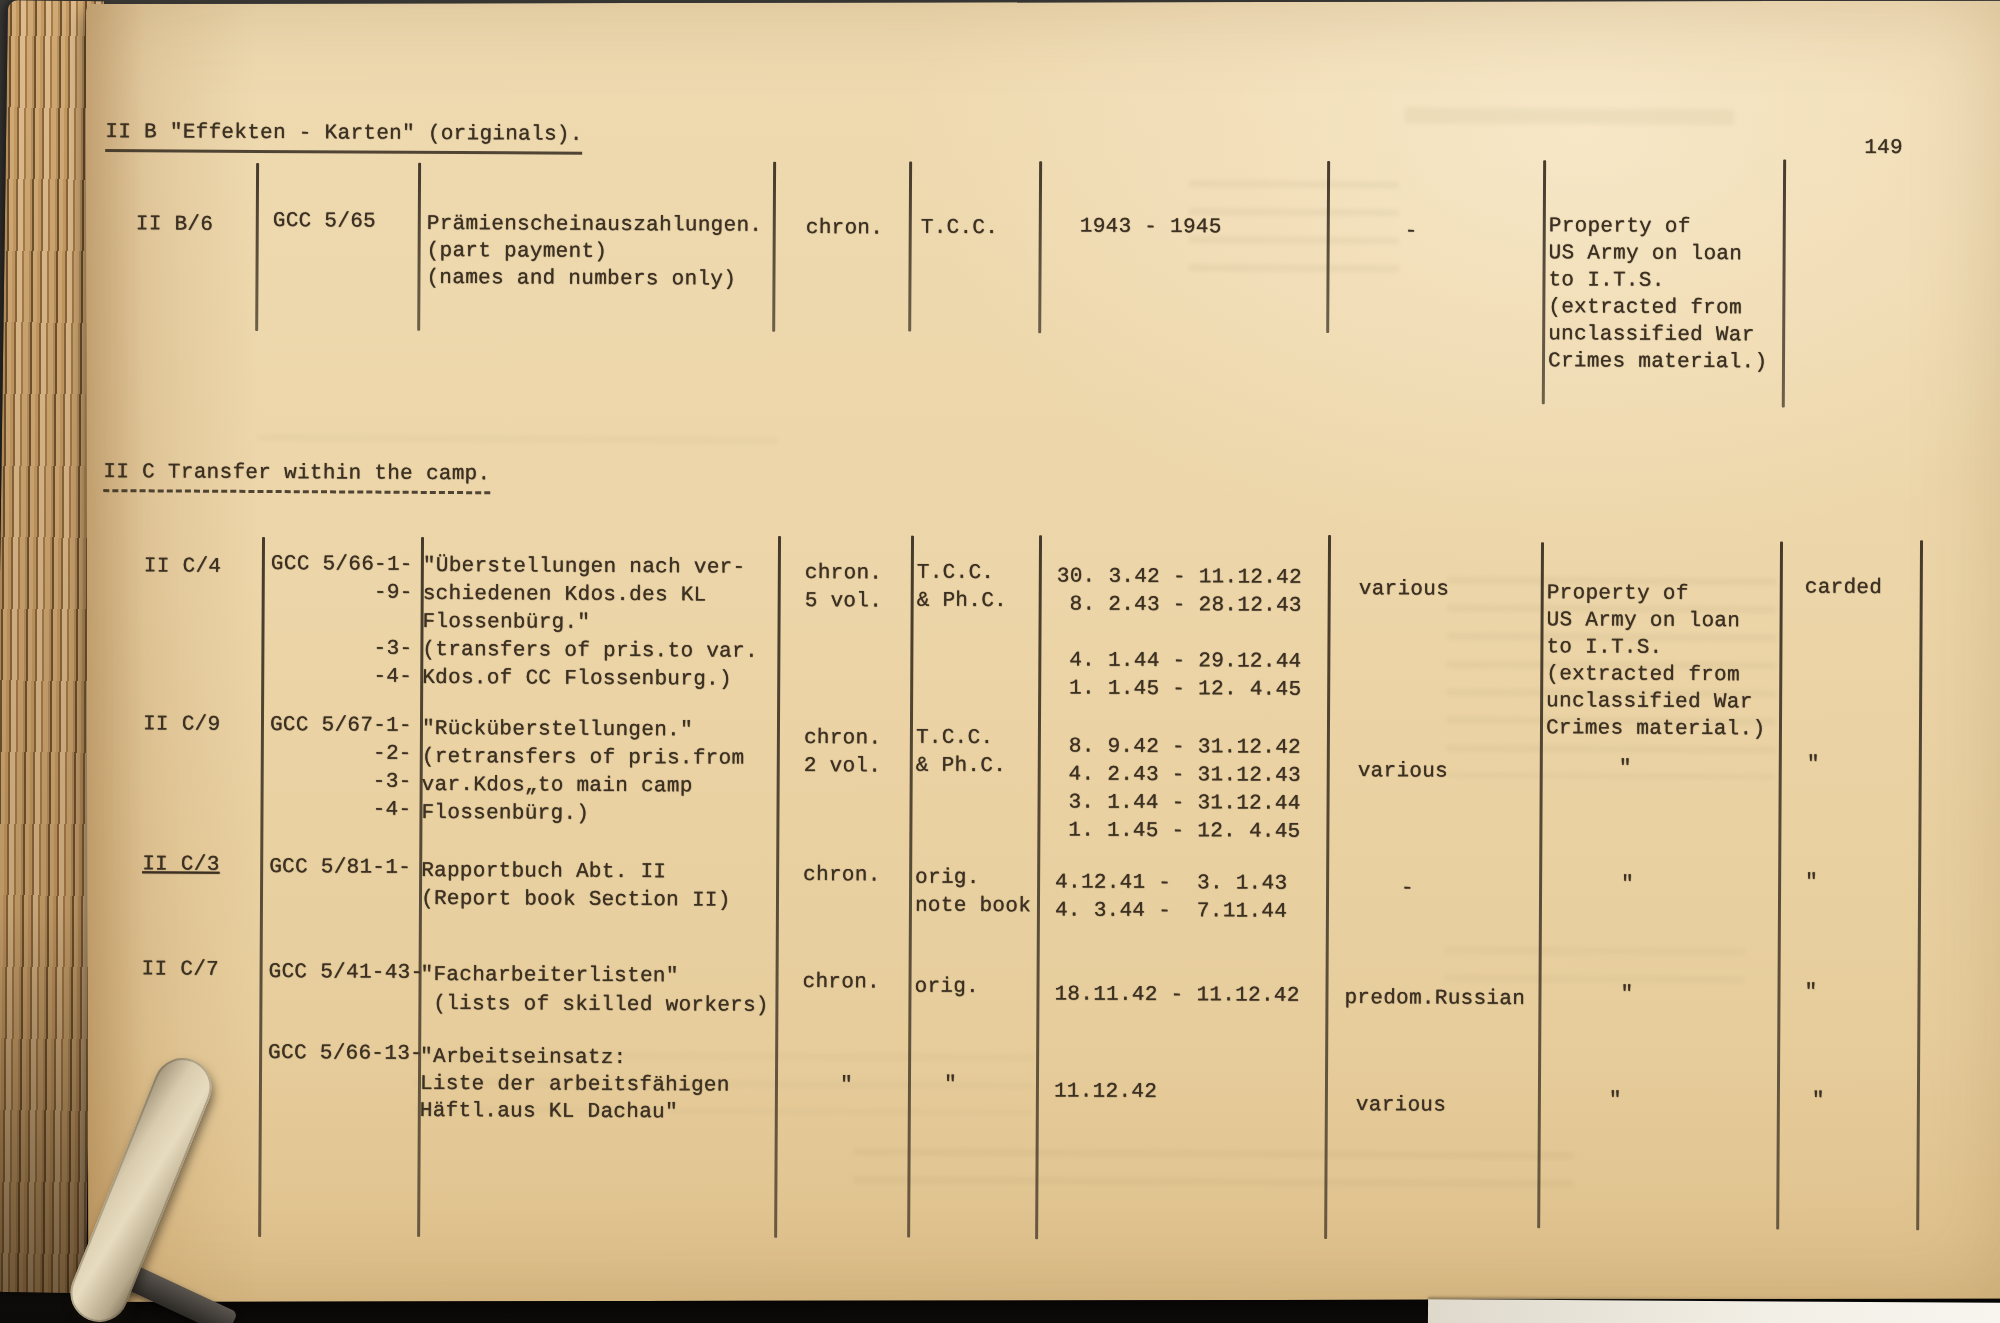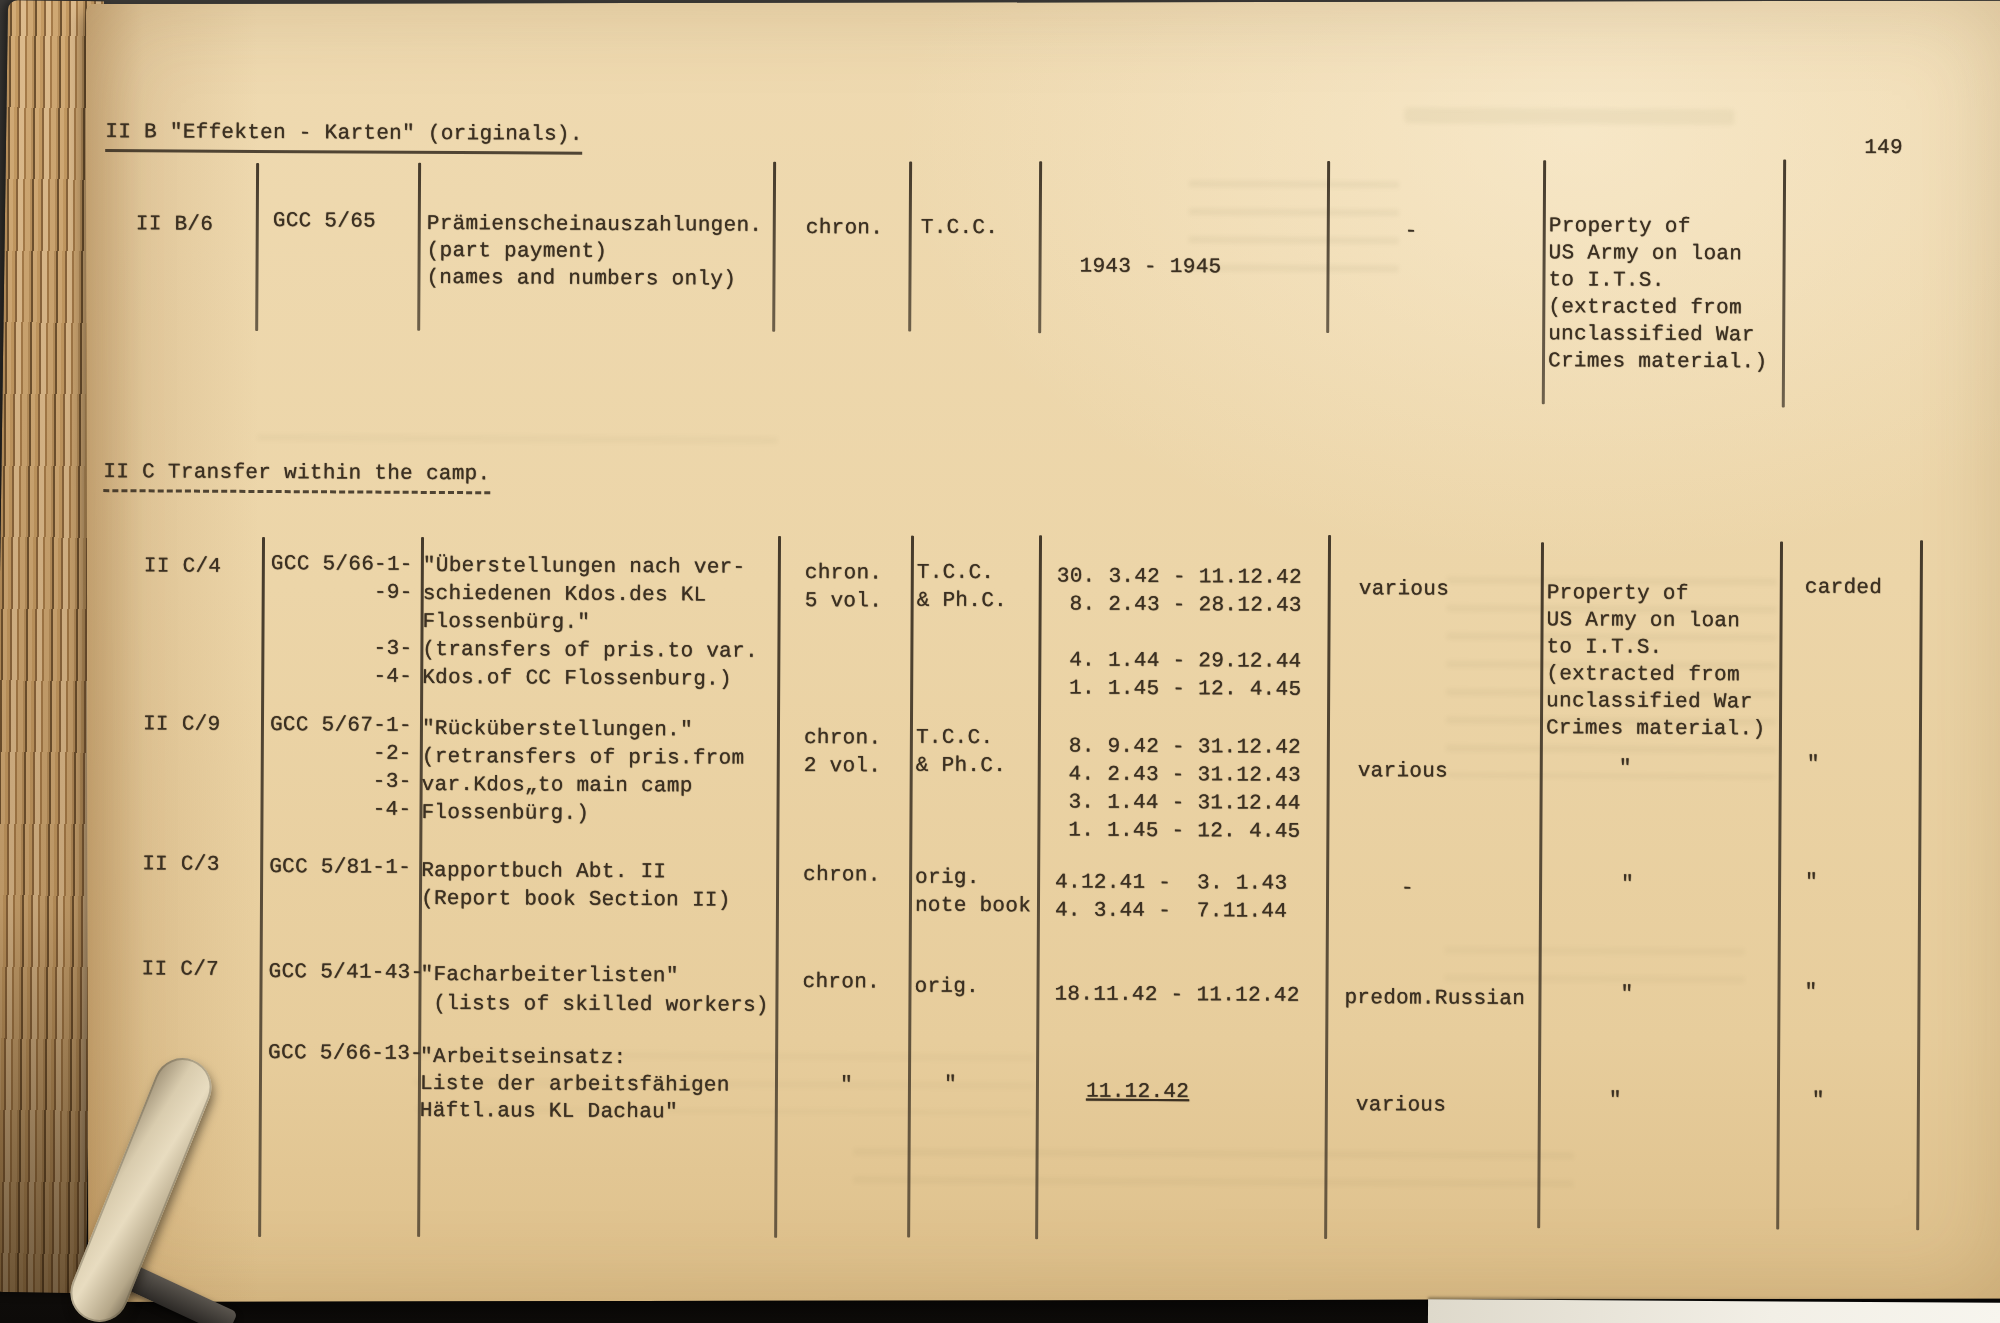--- a/index.html
+++ b/index.html
@@ -97,21 +97,21 @@
       <div class="vr" style="left:1458px;top:148px;height:244px;"></div>
       <div class="vr" style="left:1698px;top:146px;height:248px;"></div>
 
       <div class="t" style="left:51px;top:206px;">II B/6</div>
       <div class="t" style="left:188px;top:202px;">GCC 5/65</div>
       <div class="t" style="left:342px;top:204px;">Prämienscheinauszahlungen.
 (part payment)
 (names and numbers only)</div>
       <div class="t" style="left:721px;top:206px;">chron.</div>
       <div class="t" style="left:836px;top:205px;">T.C.C.</div>
-      <div class="t" style="left:995px;top:203px;margin-top:40px;">1943 - 1945</div>
+      <div class="t" style="left:995px;top:203px;">1943 - 1945</div>
       <div class="t" style="left:1320px;top:206px;">-</div>
       <div class="t" style="left:1464px;top:200px;">Property of
 US Army on loan
 to I.T.S.
 (extracted from
 unclassified War
 Crimes material.)</div>
 
       <div class="t hd dashed" style="left:20px;top:454px;">II C Transfer within the camp.</div>
 
@@ -168,21 +168,21 @@
       <div class="t" style="left:834px;top:715px;line-height:28px;">T.C.C.
 &amp; Ph.C.</div>
       <div class="t" style="left:974px;top:723px;line-height:28px;"> 8. 9.42 - 31.12.42
  4. 2.43 - 31.12.43
  3. 1.44 - 31.12.44
  1. 1.45 - 12. 4.45</div>
       <div class="t" style="left:1276px;top:746px;">various</div>
       <div class="t" style="left:1537px;top:742px;">"</div>
       <div class="t" style="left:1725px;top:737px;">"</div>
 
-      <div class="t" style="left:61px;top:846px;">II C/3</div>
+      <div class="t" style="left:61px;top:846px;text-decoration:underline;">II C/3</div>
       <div class="t" style="left:188px;top:848px;">GCC 5/81-1-</div>
       <div class="t" style="left:340px;top:851px;line-height:28px;">Rapportbuch Abt. II
 (Report book Section II)</div>
       <div class="t" style="left:722px;top:853px;">chron.</div>
       <div class="t" style="left:834px;top:855px;line-height:28px;">orig.
 note book</div>
       <div class="t" style="left:974px;top:859px;line-height:28px;">4.12.41 -  3. 1.43
 4. 3.44 -  7.11.44</div>
       <div class="t" style="left:1320px;top:863px;">-</div>
       <div class="t" style="left:1540px;top:858px;">"</div>
@@ -198,21 +198,21 @@
       <div class="t" style="left:1264px;top:973px;">predom.Russian</div>
       <div class="t" style="left:1540px;top:968px;">"</div>
       <div class="t" style="left:1724px;top:965px;">"</div>
 
       <div class="t" style="left:188px;top:1034px;">GCC 5/66-13-</div>
       <div class="t" style="left:340px;top:1037px;">"Arbeitseinsatz:
 Liste der arbeitsfähigen
 Häftl.aus KL Dachau"</div>
       <div class="t" style="left:760px;top:1063px;">"</div>
       <div class="t" style="left:864px;top:1062px;">"</div>
-      <div class="t" style="left:1006px;top:1068px;text-decoration:underline;">11.12.42</div>
+      <div class="t" style="left:974px;top:1068px;">11.12.42</div>
       <div class="t" style="left:1276px;top:1080px;">various</div>
       <div class="t" style="left:1529px;top:1074px;">"</div>
       <div class="t" style="left:1732px;top:1073px;">"</div>
 
     </div>
   </div>
 
   <div class="under-page"></div>
   <div class="rod"></div>
   <div class="clip"></div>

